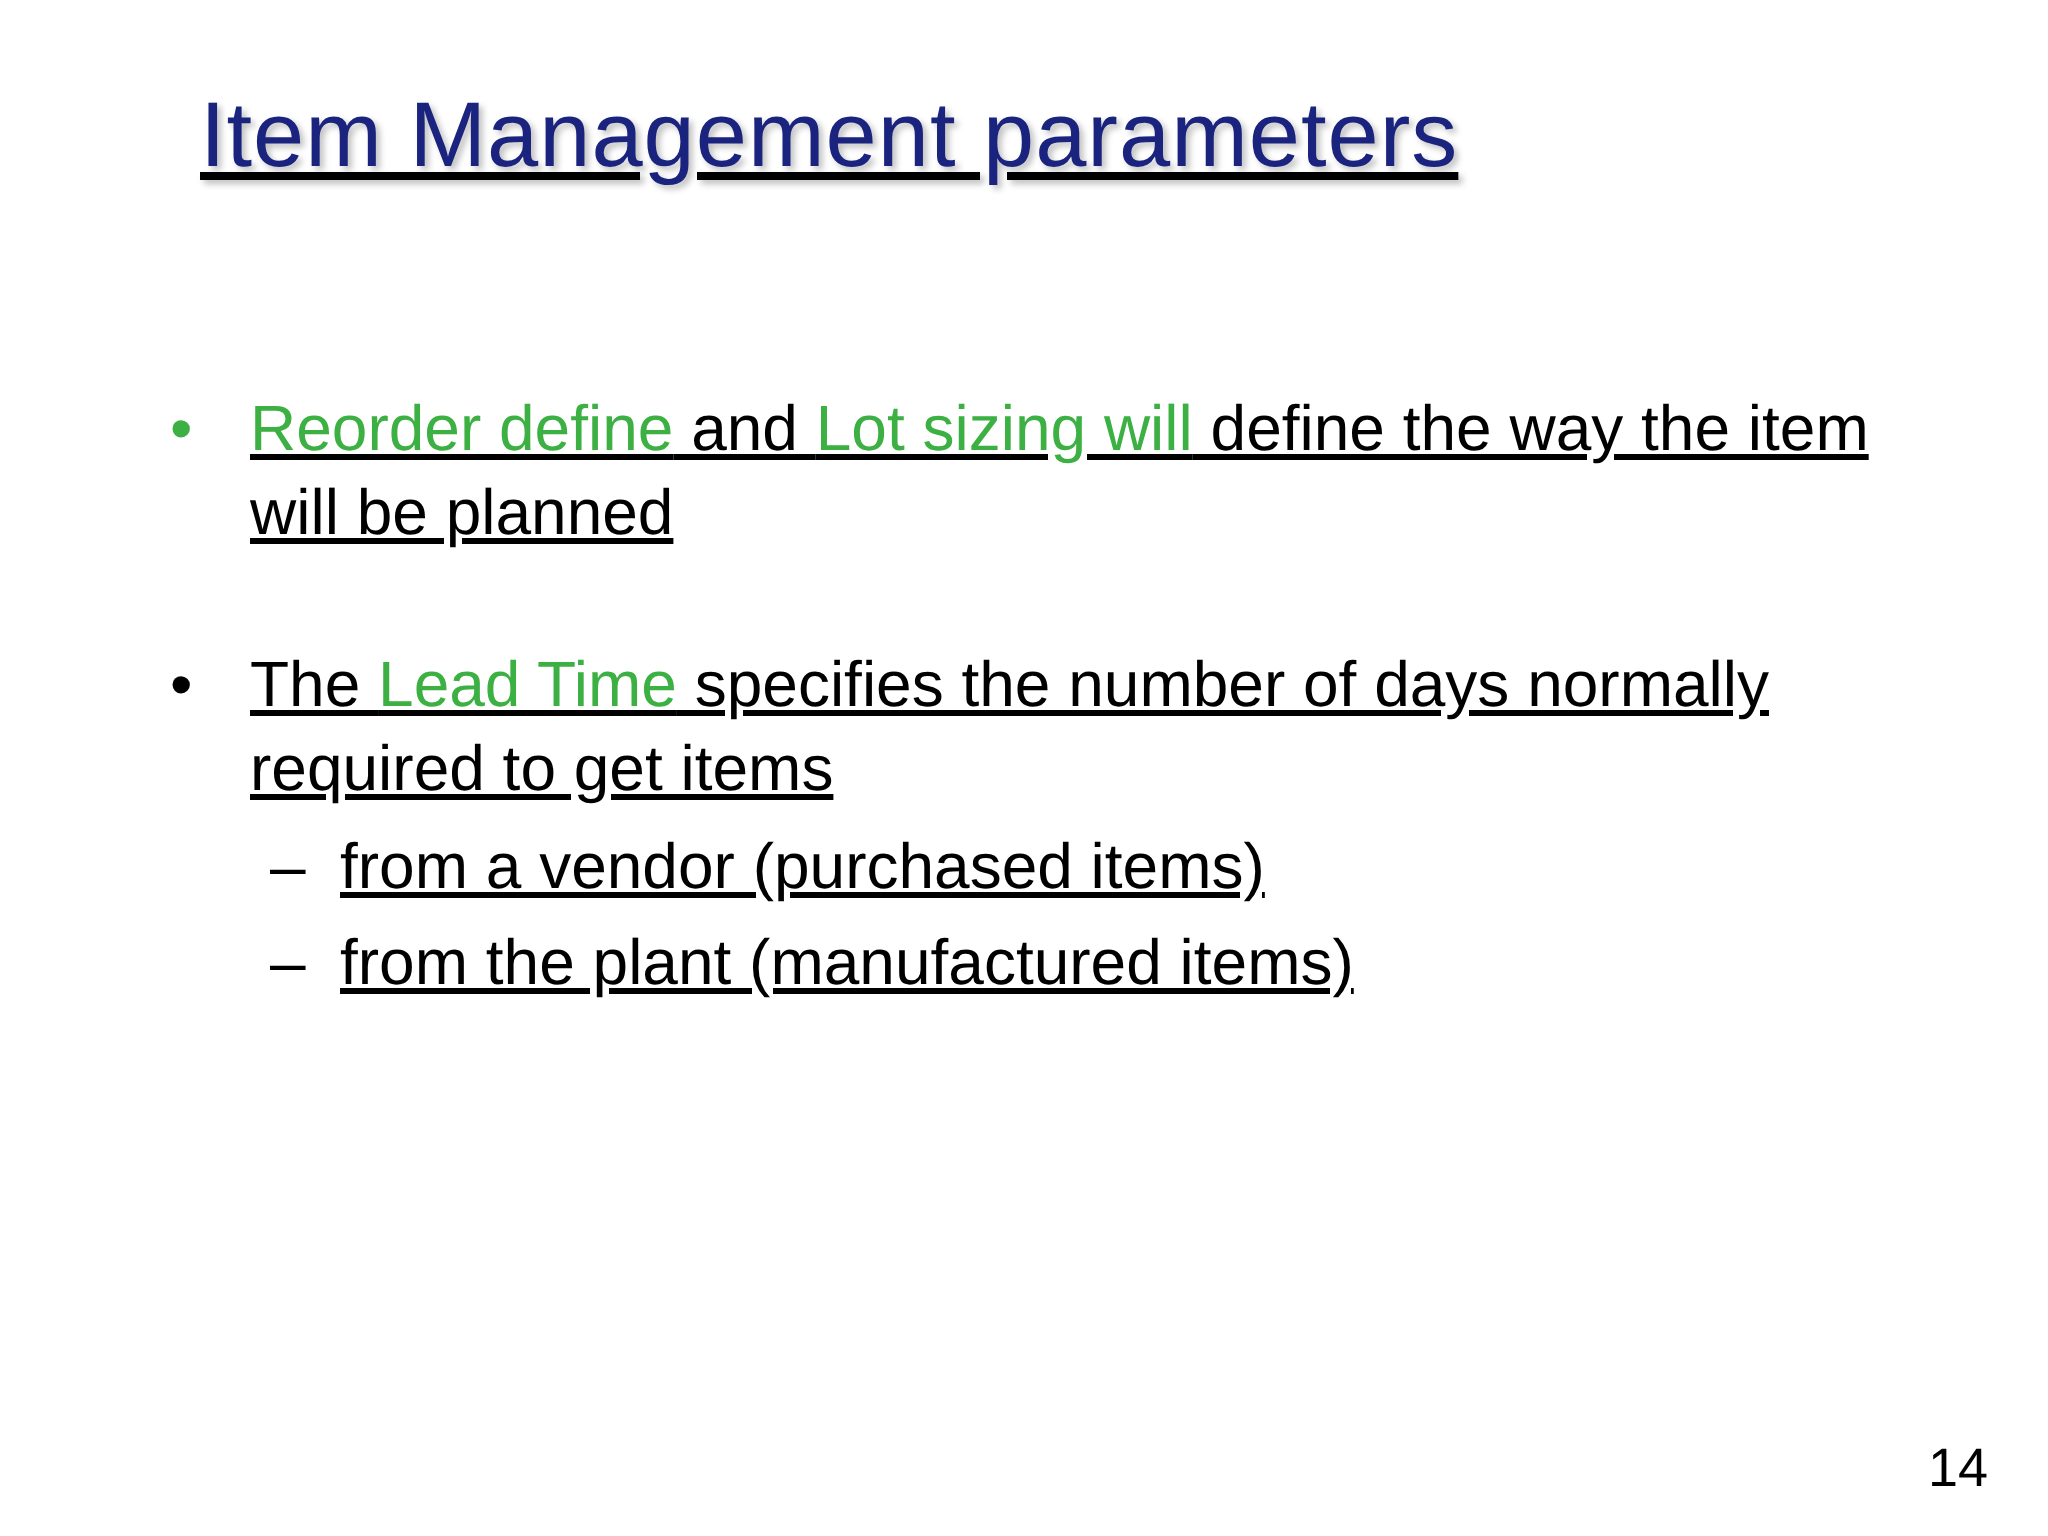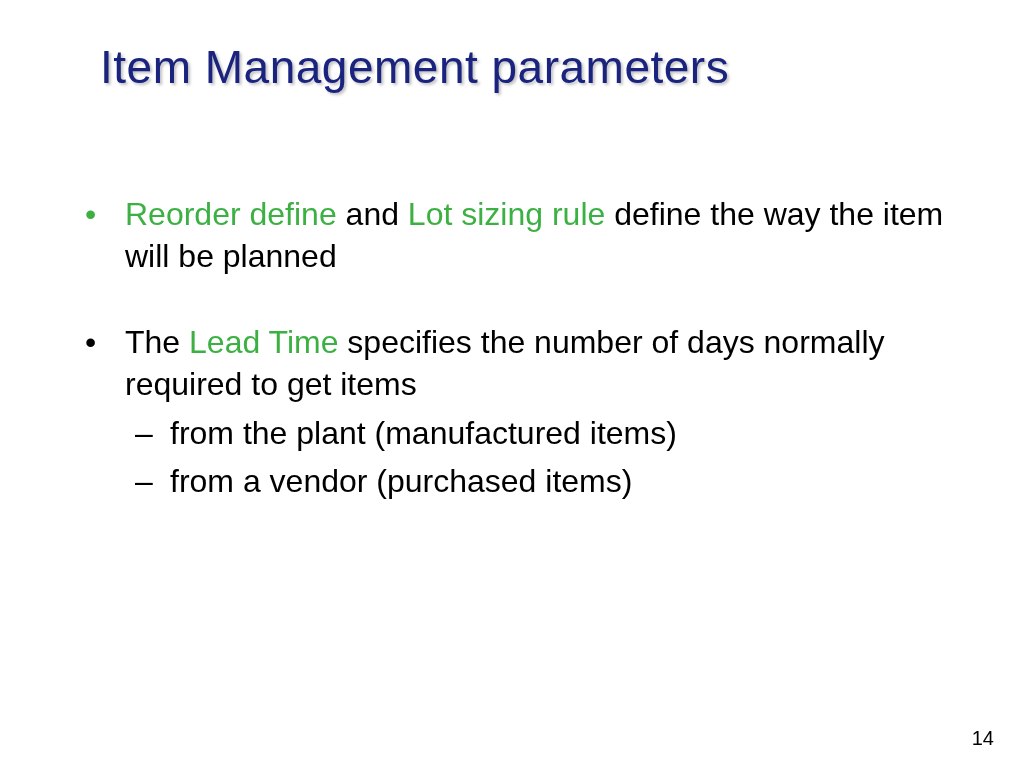--- a/index.html
+++ b/index.html
@@ -13,20 +13,21 @@
     background: #ffffff;
     font-family: Arial, Helvetica, sans-serif;
     position: relative;
     overflow: hidden;
   }
   .slide {
     width: 100%;
     height: 100%;
     padding: 40px 70px 30px 70px;
     position: relative;
+    text-decoration: underline;
   }
   .title {
     font-family: Verdana, Geneva, sans-serif;
     font-size: 46px;
     font-weight: 400;
     color: #1a237e;
     text-shadow: 2px 2px 3px rgba(0,0,0,0.25);
     margin-left: 30px;
     margin-bottom: 100px;
     letter-spacing: 0.5px;
@@ -71,37 +72,37 @@
     content: "–";
     position: absolute;
     left: 10px;
     top: 0;
     color: #000000;
   }
   .page-number {
     position: absolute;
     bottom: 18px;
     right: 30px;
-    font-size: 20px;
+    font-size: 27px;
     color: #000000;
   }
 </style>
 </head>
 <body>
 
 <div class="slide">
   <h1 class="title">Item Management parameters</h1>
 
   <ul class="bullets">
     <li class="green-bullet">
-      <span class="highlight">Reorder define</span><span> and </span><span class="highlight">Lot sizing rule</span><span> define the way the item will be planned</span>
+      <span class="highlight">Reorder define</span><span> and </span><span class="highlight">Lot sizing will</span><span> define the way the item will be planned</span>
     </li>
     <li class="black-bullet">
       <span>The </span><span class="highlight">Lead Time</span><span> specifies the number of days normally required to get items</span>
       <ul class="sub-bullets">
+        <li>from a vendor (purchased items)</li>
         <li>from the plant (manufactured items)</li>
-        <li>from a vendor (purchased items)</li>
       </ul>
     </li>
   </ul>
 
   <div class="page-number">14</div>
 </div>
 
 </body></html>

